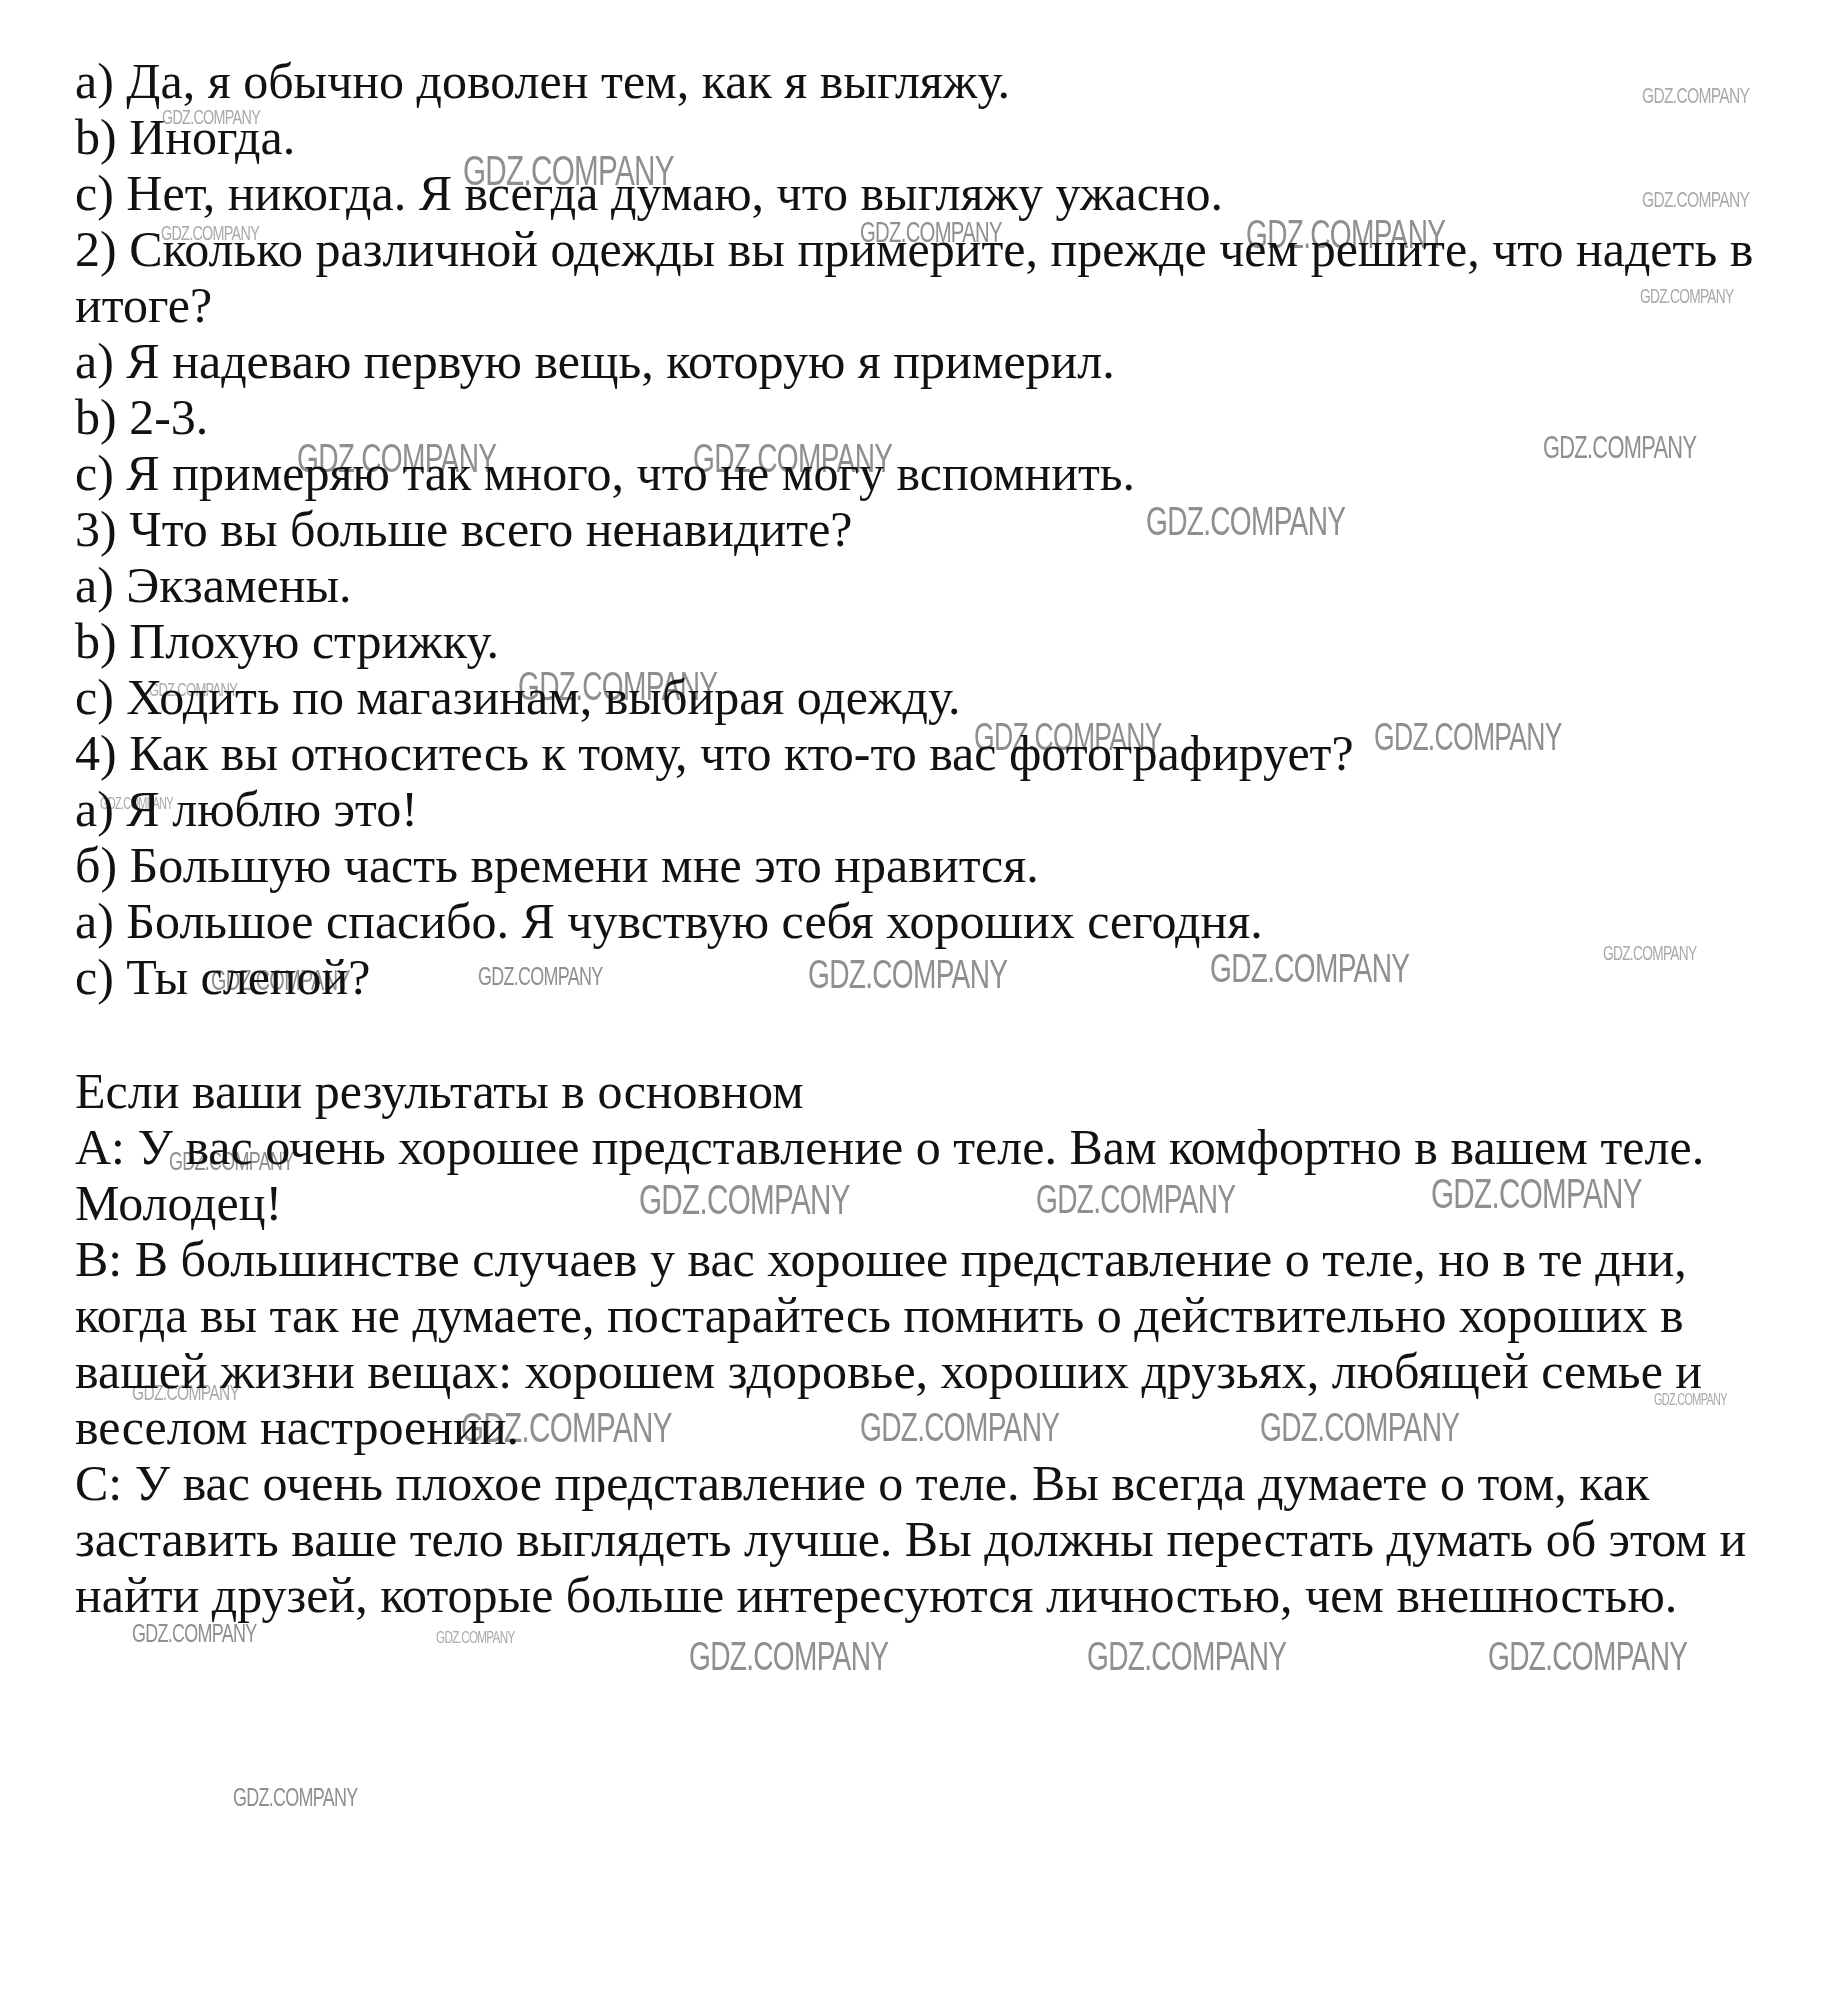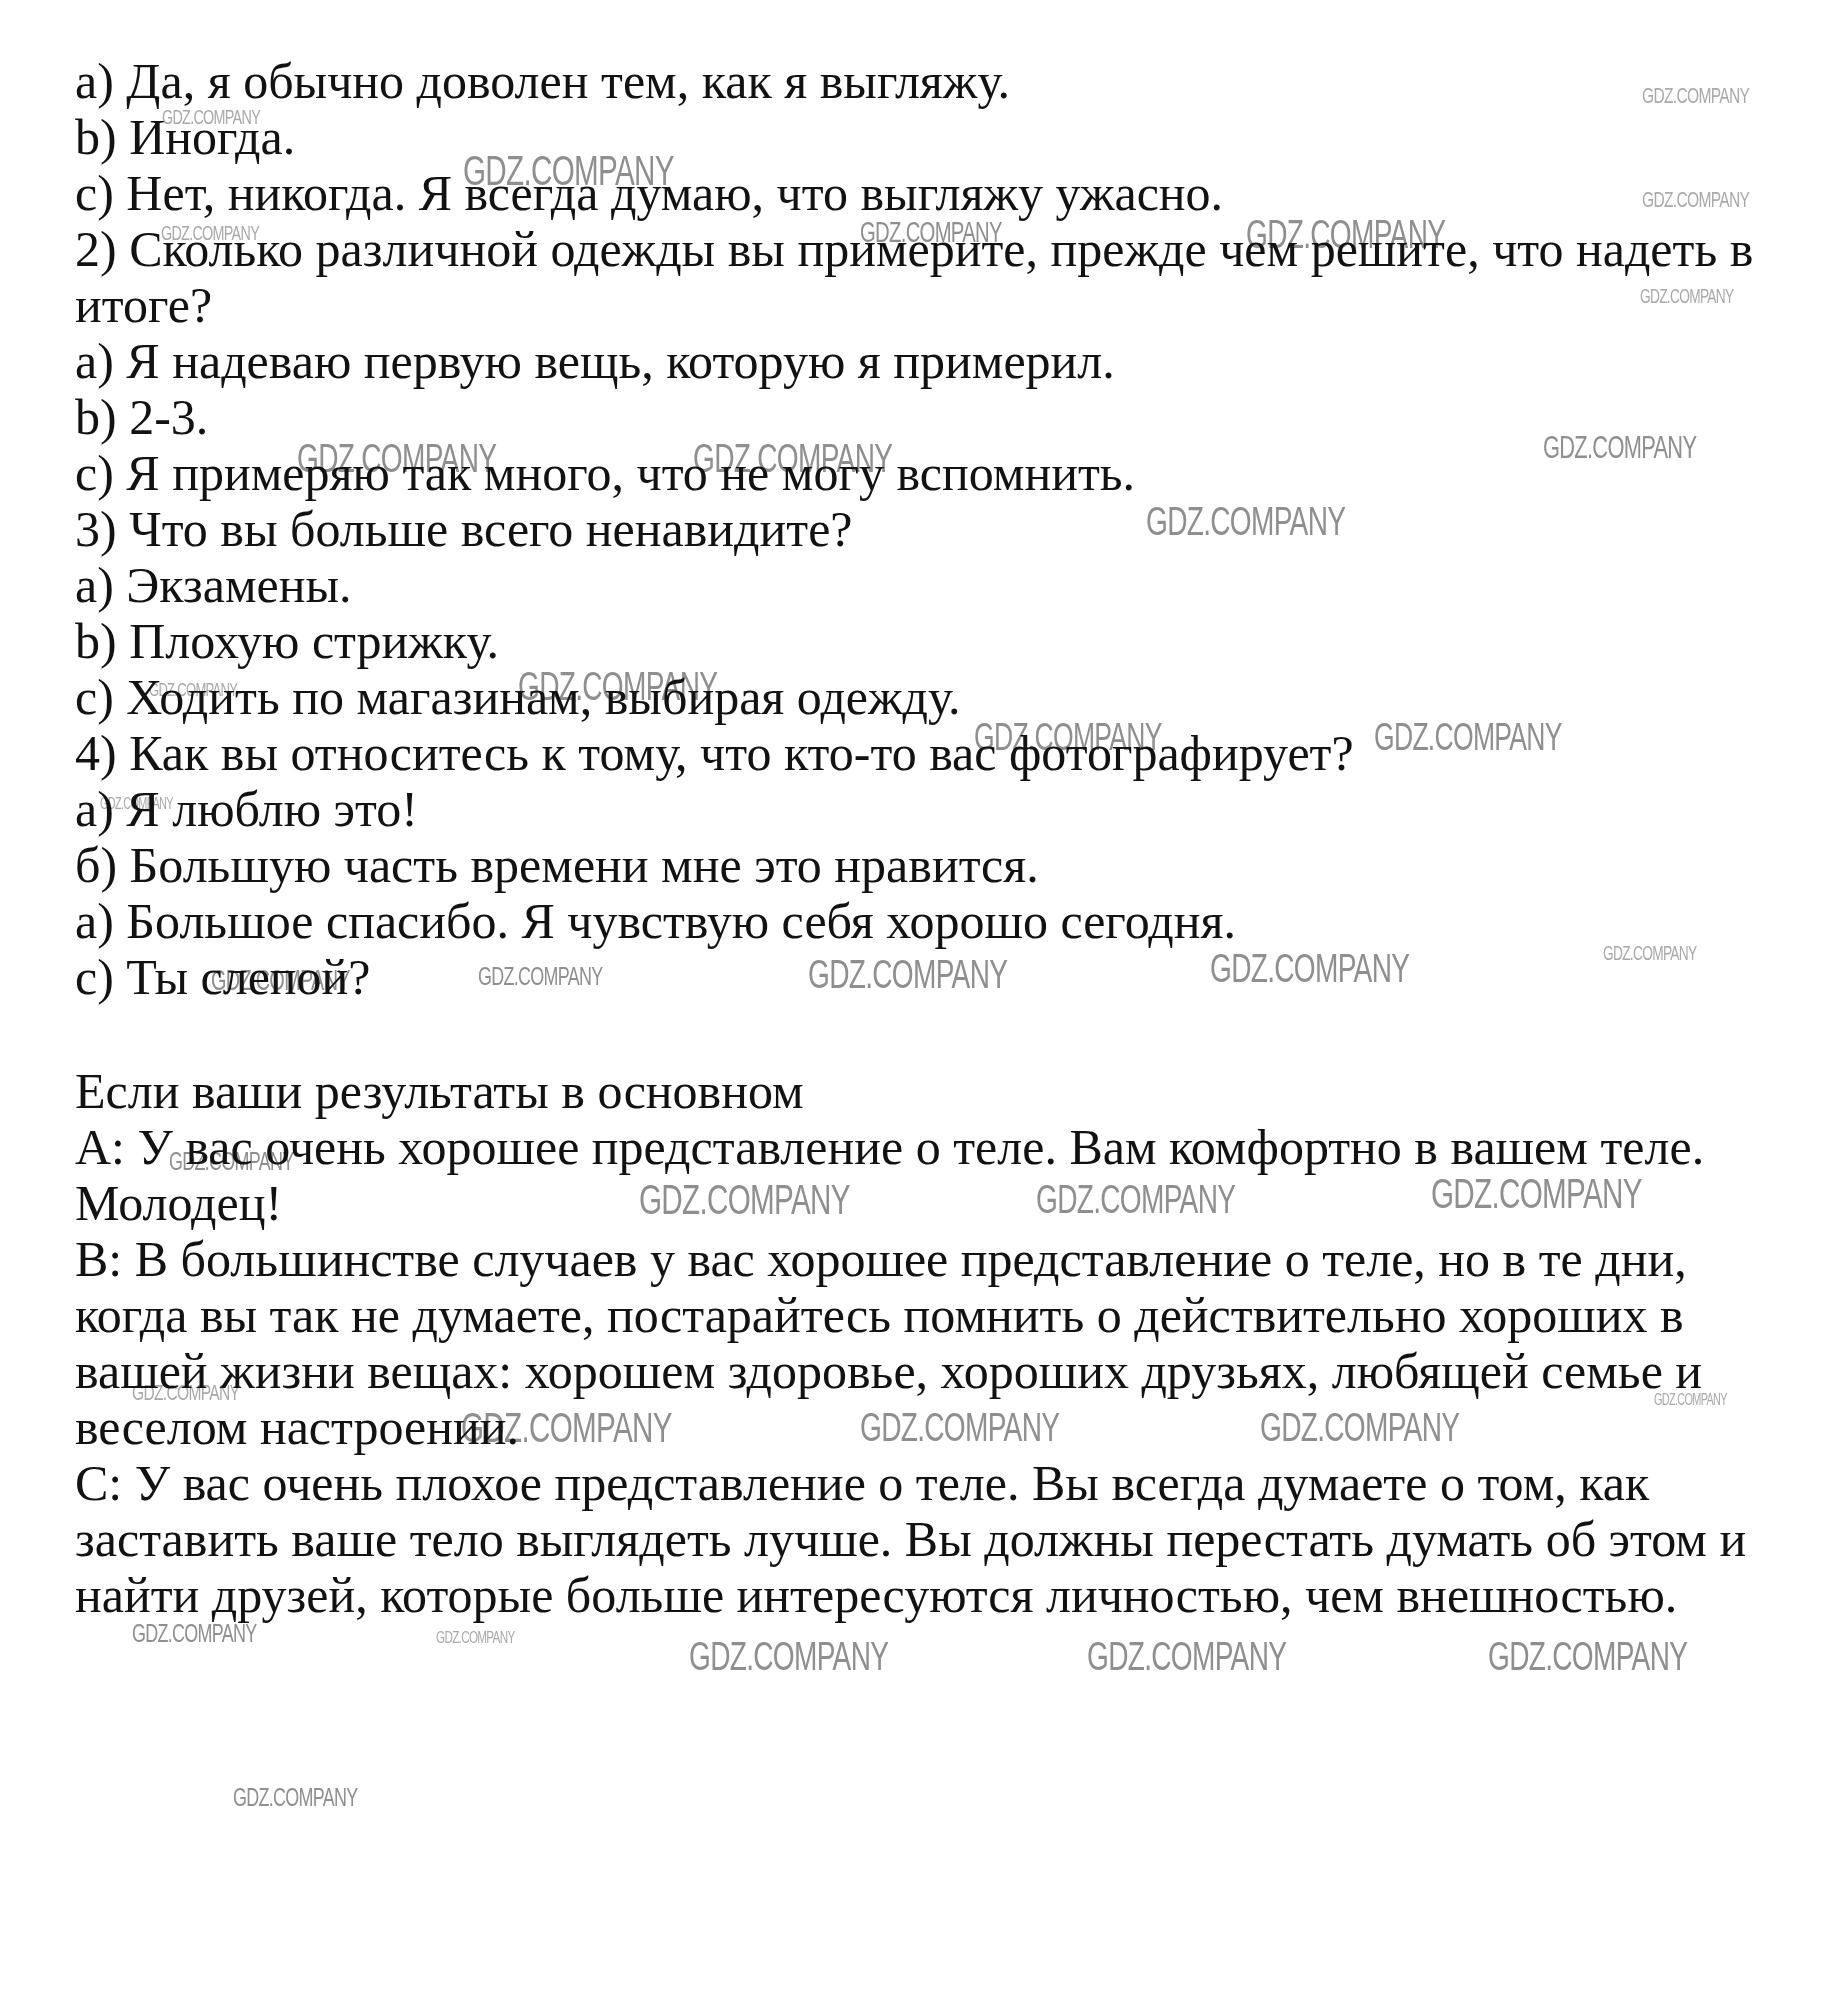--- a/index.html
+++ b/index.html
@@ -103,21 +103,21 @@
       <p>a) Я надеваю первую вещь, которую я примерил.</p>
       <p>b) 2-3.</p>
       <p>c) Я примеряю так много, что не могу вспомнить.</p>
       <p>3) Что вы больше всего ненавидите?</p>
       <p>a) Экзамены.</p>
       <p>b) Плохую стрижку.</p>
       <p>c) Ходить по магазинам, выбирая одежду.</p>
       <p>4) Как вы относитесь к тому, что кто-то вас фотографирует?</p>
       <p>a) Я люблю это!</p>
       <p>б) Большую часть времени мне это нравится.</p>
-      <p>a) Большое спасибо. Я чувствую себя хорошо сегодня.</p>
+      <p>a) Большое спасибо. Я чувствую себя хороших сегодня.</p>
       <p>c) Ты слепой?</p>
     </div>
   <div class="content results-section">
       <p>Если ваши результаты в основном</p>
       <p>A: У вас очень хорошее представление о теле. Вам комфортно в вашем теле. Молодец!</p>
       <p>B: В большинстве случаев у вас хорошее представление о теле, но в те дни, когда вы так не думаете, постарайтесь помнить о действительно хороших в вашей жизни вещах: хорошем здоровье, хороших друзьях, любящей семье и веселом настроении.</p>
       <p>C: У вас очень плохое представление о теле. Вы всегда думаете о том, как заставить ваше тело выглядеть лучше. Вы должны перестать думать об этом и найти друзей, которые больше интересуются личностью, чем внешностью.</p>
     </div>
 </div>
 

